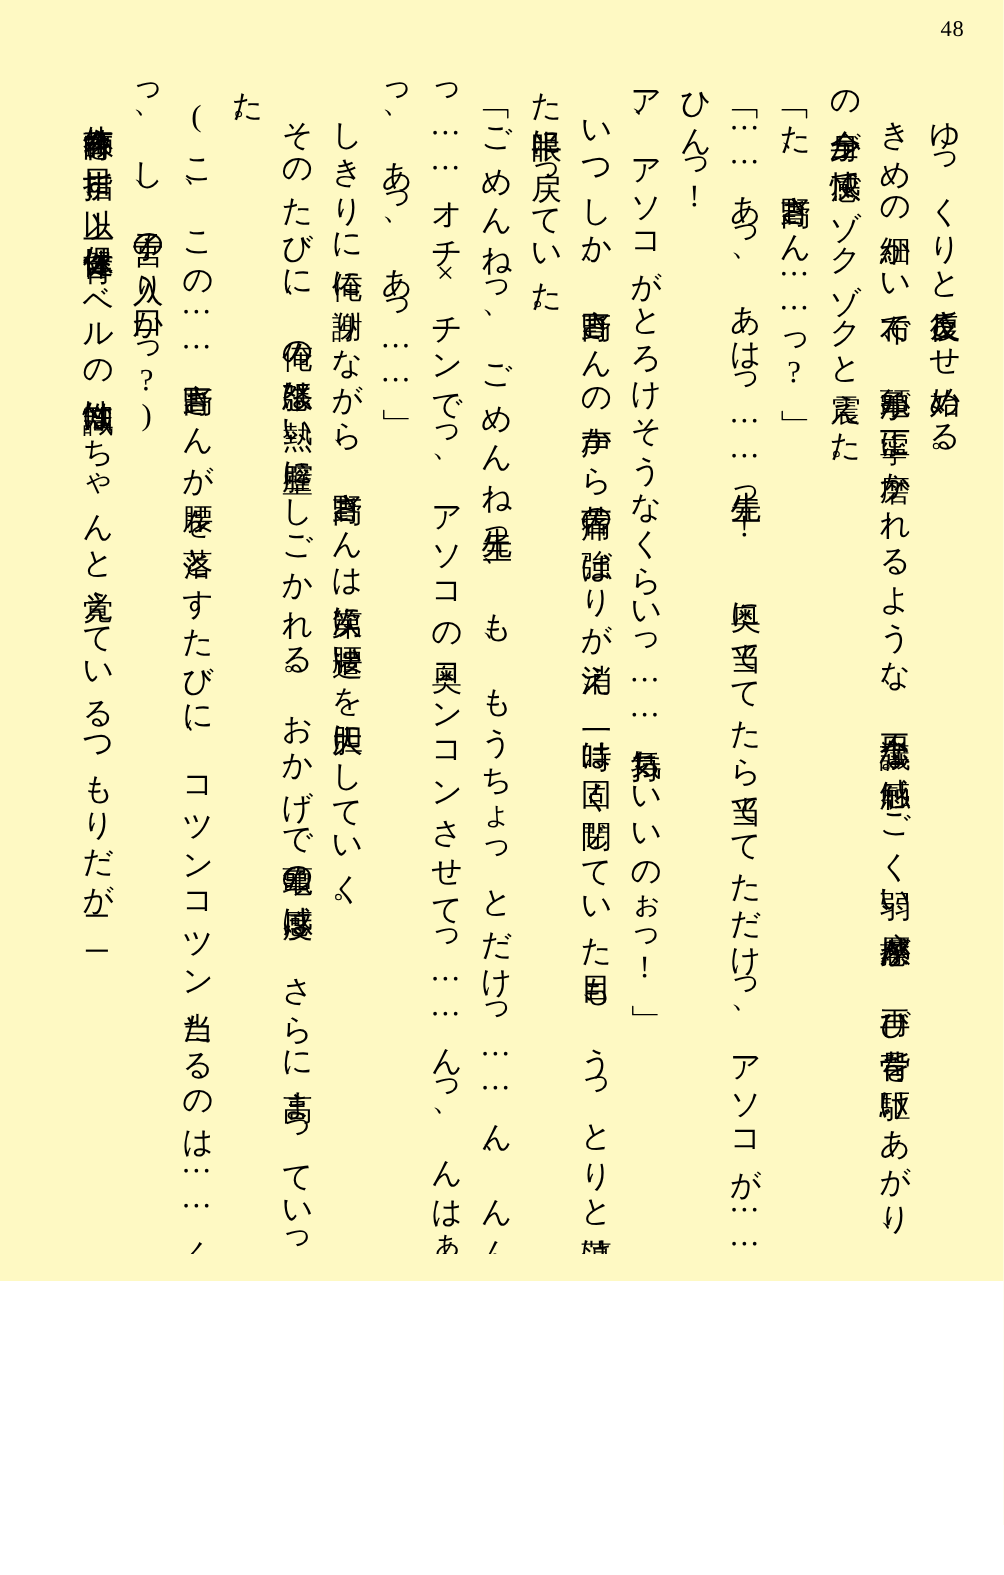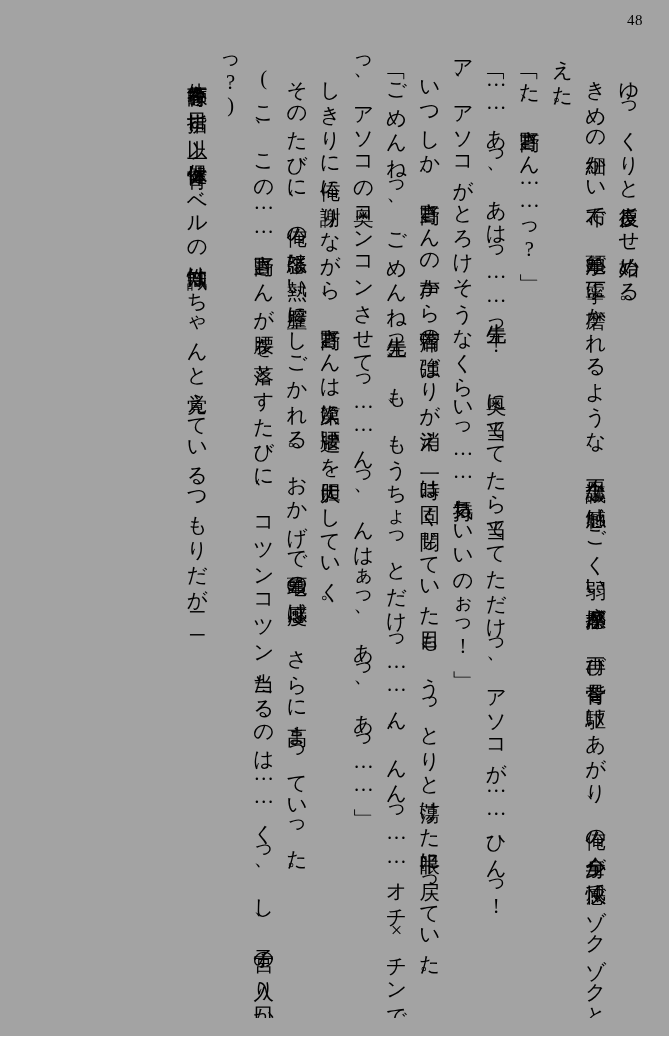--- a/index.html
+++ b/index.html
@@ -10,22 +10,22 @@
   body {
     width: 669px;
     height: 1050px;
     overflow: hidden;
     font-family: "Liberation Serif", "DejaVu Serif", serif;
     color: #000000;
   }
   #page {
     position: relative;
     width: 669px;
-    height: 1036px;
-    background: #a3a3a3;
+    height: 854px;
+    background: #fef9c3;
     box-sizing: border-box;
   }
   #page-number {
     position: absolute;
     top: 12px;
     right: 26px;
     font-size: 15px;
     letter-spacing: 0.5px;
     font-family: "Liberation Serif", "DejaVu Serif", serif;
   }

